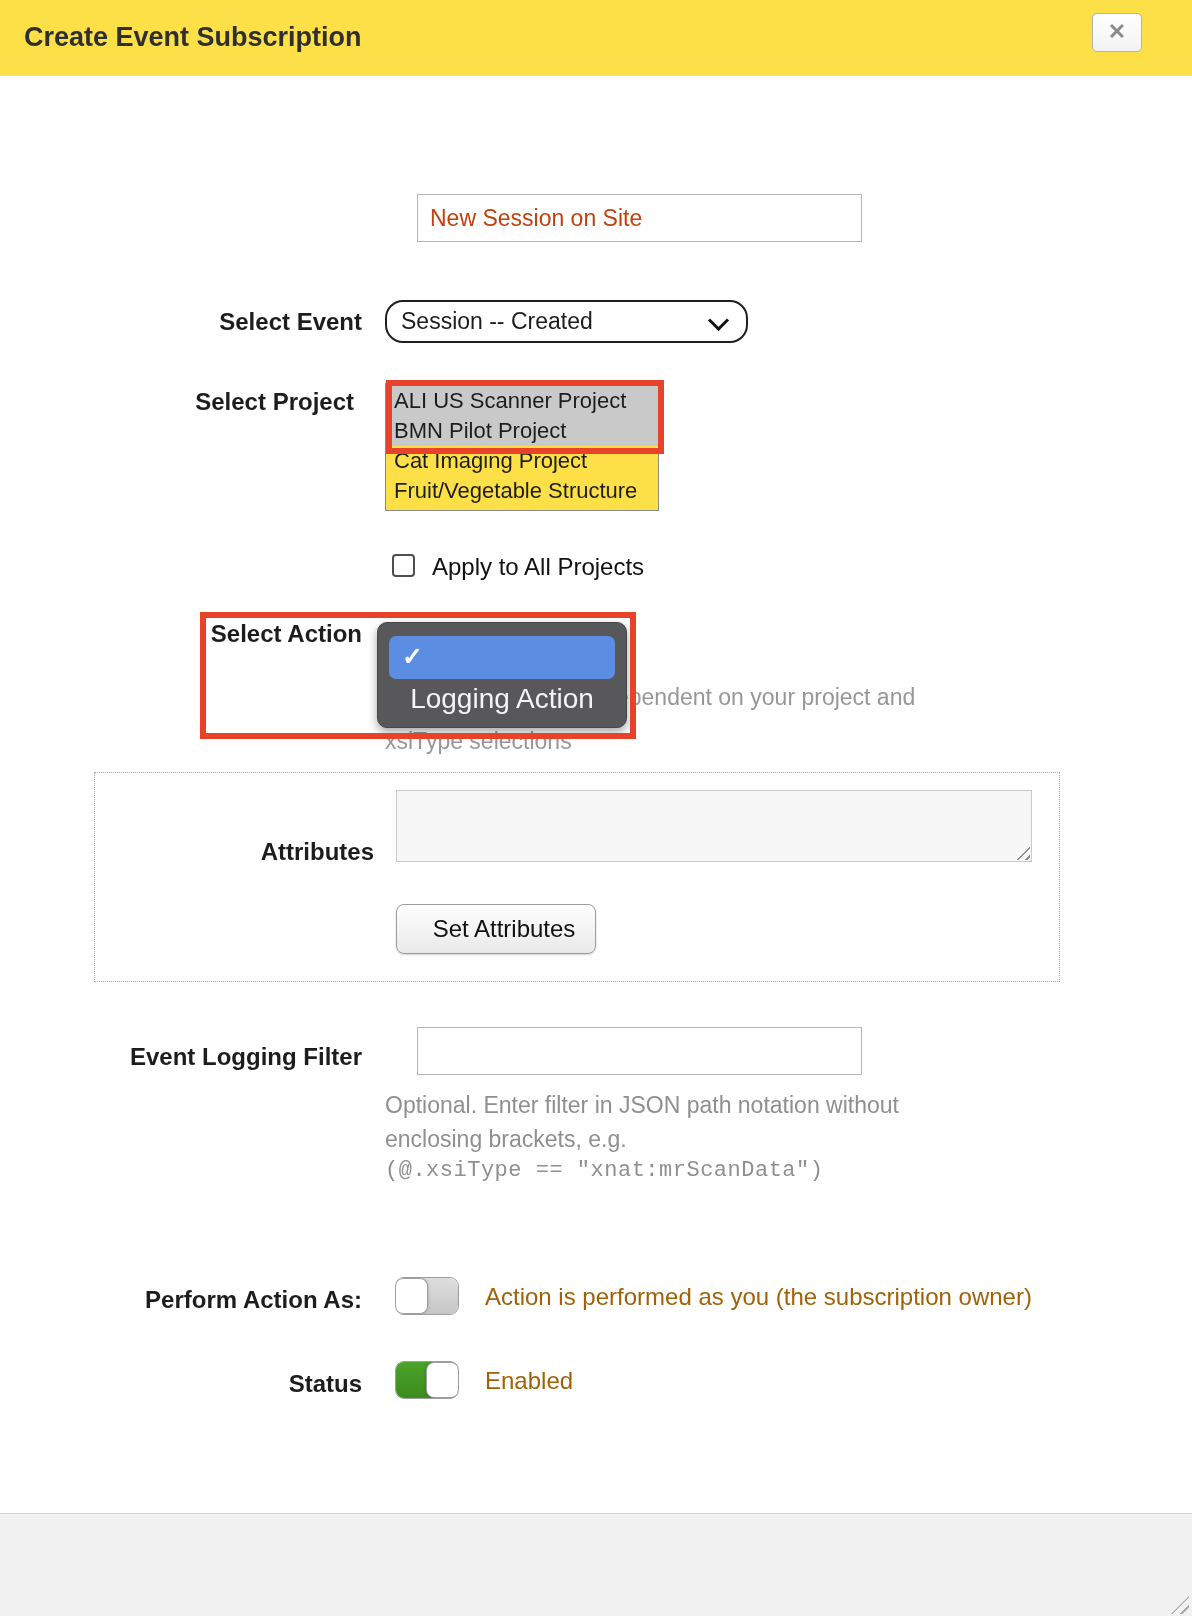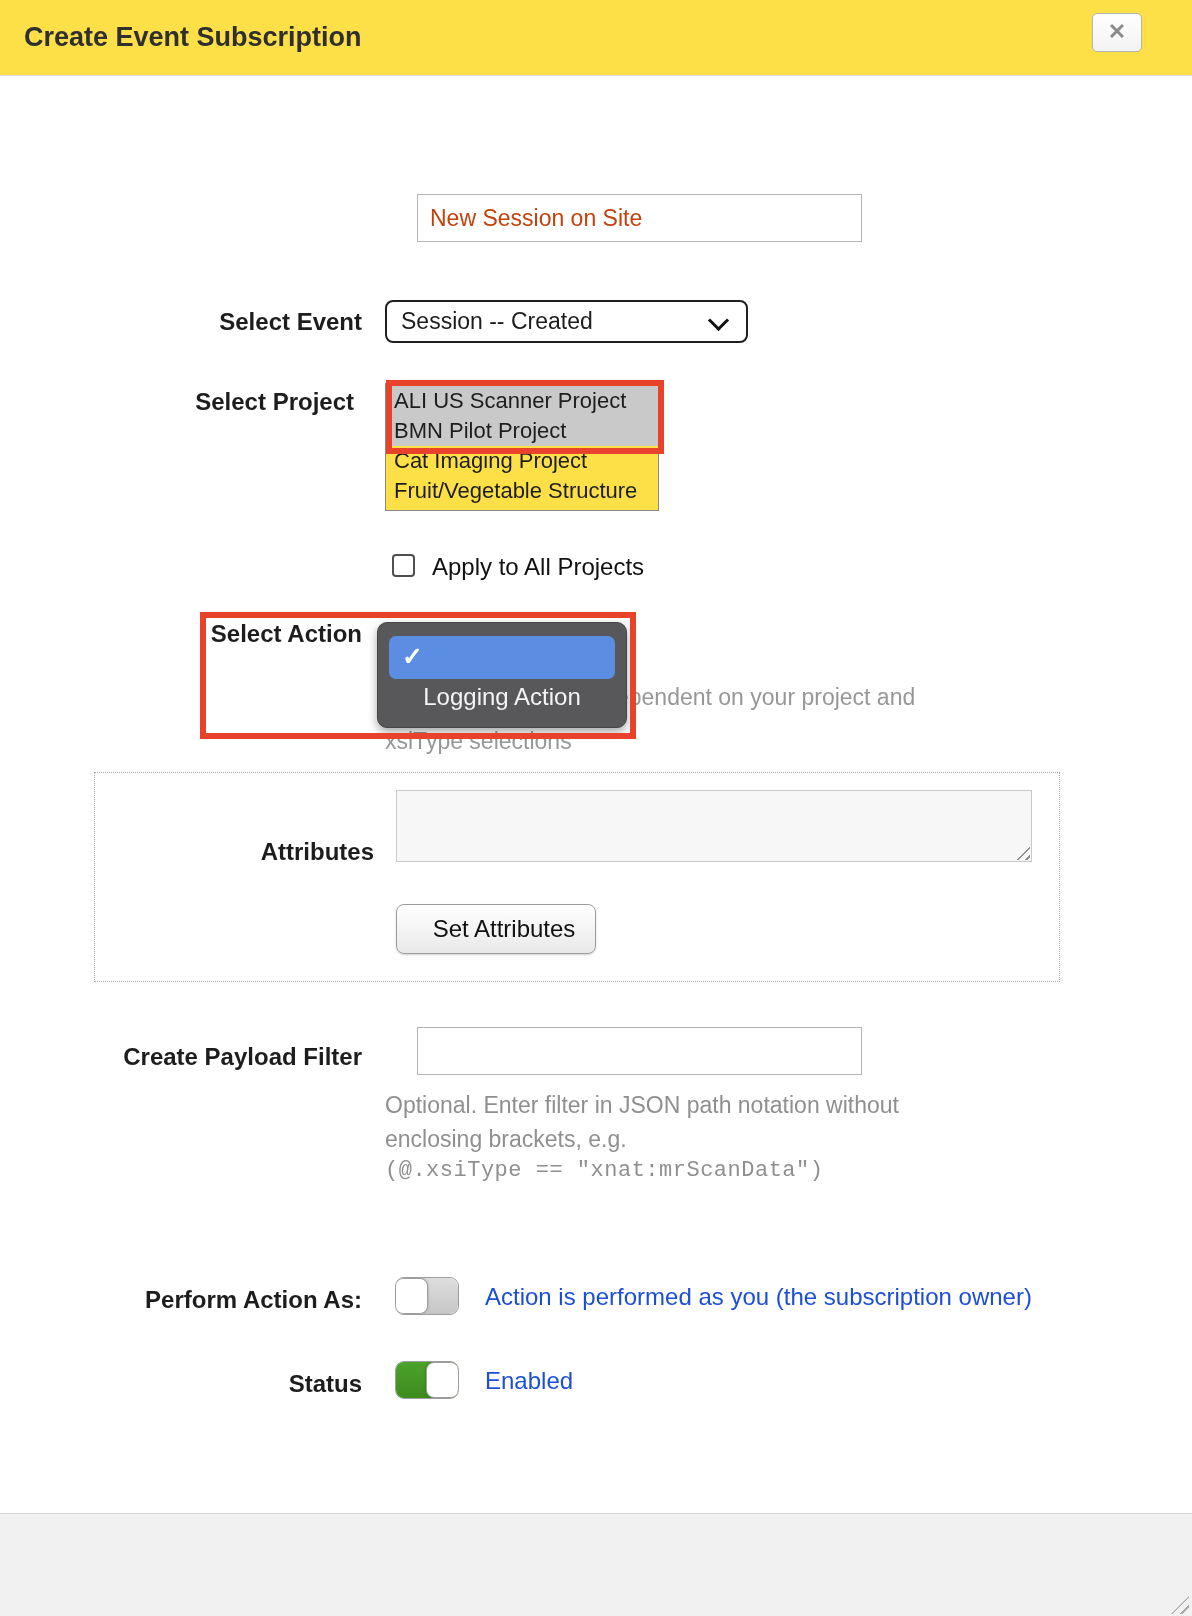--- a/index.html
+++ b/index.html
@@ -12,42 +12,42 @@
   .hdr-title{position:absolute;left:24px;top:0;line-height:75px;font-size:27px;font-weight:bold;color:#2f2f2f;}
   .close-btn{position:absolute;left:1092px;top:13px;width:50px;height:39px;background:linear-gradient(#ffffff,#f3f3f3);
     border:1px solid #b3b3b3;border-radius:5px;box-sizing:border-box;text-align:center;line-height:36px;
     font-size:22px;font-weight:bold;color:#8b8b8b;cursor:pointer;}
   
   .lbl{position:absolute;font-size:24px;font-weight:bold;text-align:right;line-height:33px;color:#1d1d1d;}
   .txt-input{position:absolute;box-sizing:border-box;border:1px solid #b5b5b5;background:#fff;
     font-family:"Liberation Sans",sans-serif;font-size:23px;color:#c2410c;padding:0 12px;outline:none;margin-left:32px;}
   
   .sel{position:absolute;left:385px;top:300px;width:363px;height:43px;box-sizing:border-box;
-    border:2px solid #1f1f1f;border-radius:8px;background:#fff;font-size:23px;line-height:39px;padding-left:14px;cursor:pointer;}
+    border:2px solid #1f1f1f;border-radius:18px;background:#fff;font-size:23px;line-height:39px;padding-left:14px;cursor:pointer;}
   .sel .chev{position:absolute;right:20px;top:11px;width:12px;height:12px;border-right:3.5px solid #111;
     border-bottom:3.5px solid #111;transform:rotate(45deg);}
   
   .listbox{position:absolute;left:385px;top:383px;width:274px;height:128px;box-sizing:border-box;
     border:1px solid #8a8a8a;background:#fde047;padding-top:2px;}
   .listbox .opt{height:30px;line-height:30px;font-size:22px;padding:0 8px;white-space:nowrap;cursor:default;}
   .listbox .opt.selected{background:#c9c9c9;}
   
   .chk{position:absolute;left:392px;top:554px;width:23px;height:23px;box-sizing:border-box;
     border:2px solid #4f4f4f;border-radius:4px;background:#fff;cursor:pointer;}
   .chk-lbl{position:absolute;left:432px;top:553px;font-size:24px;color:#111;}
   
   .anno{position:absolute;border:6px solid #e8432a;box-sizing:border-box;z-index:40;pointer-events:none;}
   
   .action-help{position:absolute;left:385px;top:675px;width:660px;font-size:23px;line-height:44px;color:#979797;z-index:1;}
   
   .popup{position:absolute;left:377px;top:622px;width:250px;height:106px;background:#58585a;border:1px solid #47474a;
     border-radius:10px;box-shadow:0 4px 10px rgba(0,0,0,.35);z-index:30;box-sizing:border-box;}
   .popup .hl{position:absolute;left:11px;top:13px;width:226px;height:43px;background:#5b8ee2;border-radius:7px;}
   .popup .hl .ck{position:absolute;left:13px;top:6px;color:#fff;font-size:25px;font-weight:bold;}
-  .popup .item{position:absolute;left:0;top:60px;width:100%;text-align:center;color:#f4f4f4;font-size:24px;cursor:pointer;}
+  .popup .item{position:absolute;left:0;top:60px;width:100%;text-align:center;color:#f4f4f4;font-size:28px;cursor:pointer;}
   
   .fieldset{position:absolute;left:94px;top:772px;width:966px;height:210px;box-sizing:border-box;border:1px dotted #a9a9a9;}
   .textarea{position:absolute;left:396px;top:790px;width:636px;height:72px;box-sizing:border-box;border:1px solid #c9c9c9;
     background:#f7f7f7;resize:none;outline:none;font-family:"Liberation Sans",sans-serif;font-size:20px;}
   .ta-grip{position:absolute;left:1016px;top:846px;width:14px;height:14px;z-index:2;
     background:repeating-linear-gradient(135deg,transparent 0 4px,#8f8f8f 4px 6px);
     clip-path:polygon(100% 0,100% 100%,0 100%);pointer-events:none;}
   .btn-plain{position:absolute;box-sizing:border-box;border:1px solid #9c9c9c;border-radius:8px;
     background:linear-gradient(#ffffff,#e9e9e9);box-shadow:0 1px 2px rgba(0,0,0,.18);
     font-size:24px;color:#111;text-align:center;cursor:pointer;font-family:"Liberation Sans",sans-serif;padding-left:16px;}
@@ -57,21 +57,21 @@
   
   .toggle{position:absolute;width:64px;height:38px;box-sizing:border-box;border:1px solid #9e9e9e;border-radius:9px;
     overflow:hidden;cursor:pointer;}
   .toggle .track{position:absolute;left:0;top:0;width:100%;height:100%;}
   .toggle.off .track{background:linear-gradient(#dedede,#c6c6c6);}
   .toggle.on  .track{background:linear-gradient(#4ba32b,#3c8c1e);}
   .toggle .knob{position:absolute;top:0;width:33px;height:100%;background:#fff;border:1px solid #9e9e9e;
     box-sizing:border-box;border-radius:8px;box-shadow:0 0 3px rgba(0,0,0,.25);}
   .toggle.off .knob{left:-1px;}
   .toggle.on  .knob{right:-1px;}
-  .toggle-text{position:absolute;font-size:24px;color:#1d4ed8;}
+  .toggle-text{position:absolute;font-size:24px;color:#a16207;}
   
   .ftr{position:absolute;left:0;top:1513px;width:1192px;height:103px;background:#f1f1f1;border-top:1px solid #d4d4d4;}
   .win-grip{position:absolute;right:3px;bottom:3px;width:18px;height:18px;
     background:repeating-linear-gradient(135deg,transparent 0 5px,#ababab 5px 7px);
     clip-path:polygon(100% 0,100% 100%,0 100%);}
 </style>
 </head>
 <body>
 
 <div class="dialog">
@@ -118,21 +118,21 @@
   </div>
 
   <div class="anno" style="left:200px;top:612px;width:436px;height:127px;"></div>
 
   <div class="fieldset"></div>
   <div class="lbl" style="left:134px;top:835px;width:240px;">Attributes</div>
   <textarea class="textarea" style=""></textarea>
   <div class="ta-grip"></div>
   <div class="btn-plain" style="left:396px;top:904px;width:200px;height:50px;line-height:48px;">Set Attributes</div>
 
-  <div class="lbl" style="left:100px;top:1040px;width:262px;">Create Payload Filter</div>
+  <div class="lbl" style="left:100px;top:1040px;width:262px;">Event Logging Filter</div>
   <input class="txt-input" style="left: 385px; top: 1027px; width: 445px; height: 48px;" type="text" value="">
   <div class="help" style="left:385px;top:1092px;">Optional. Enter filter in JSON path notation without</div>
   <div class="help" style="left:385px;top:1126px;">enclosing brackets, e.g.</div>
   <div class="help help-mono" style="left:385px;top:1158px;">(@.xsiType == "xnat:mrScanData")</div>
 
   <div class="lbl" style="left:100px;top:1283px;width:262px;">Perform Action As:</div>
   <div class="toggle off" style="left:395px;top:1277px;">
     <div class="track"></div>
     <div class="knob"></div>
   </div>

